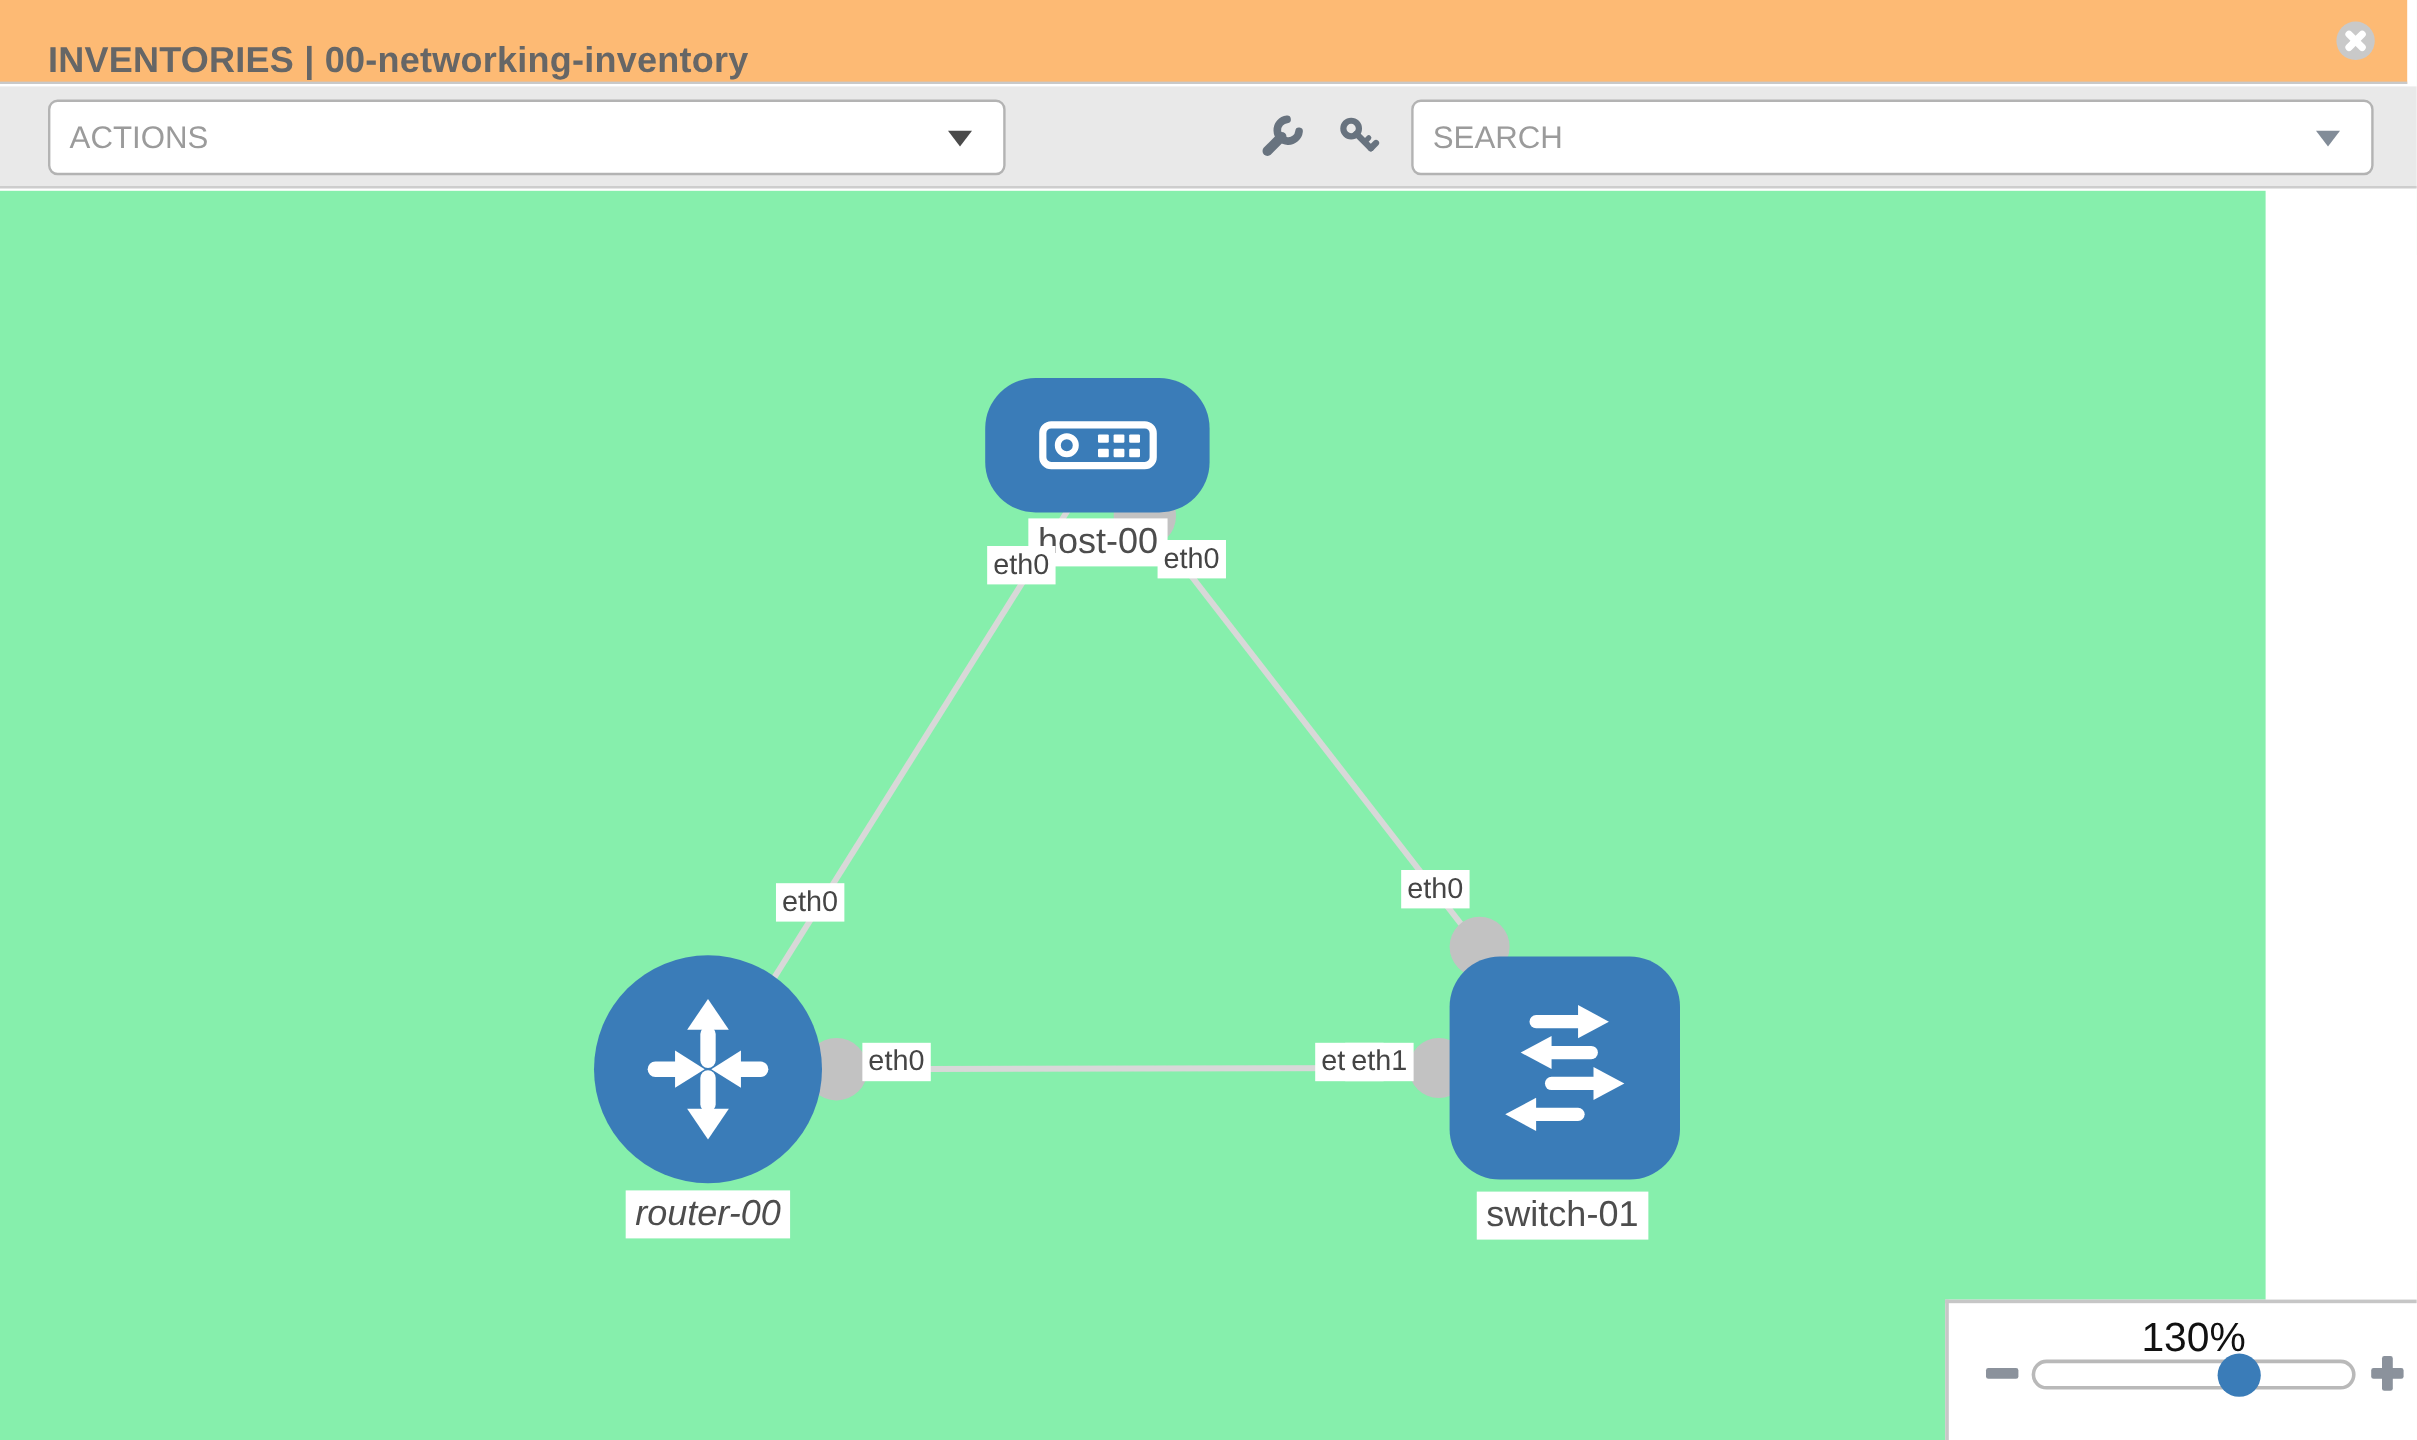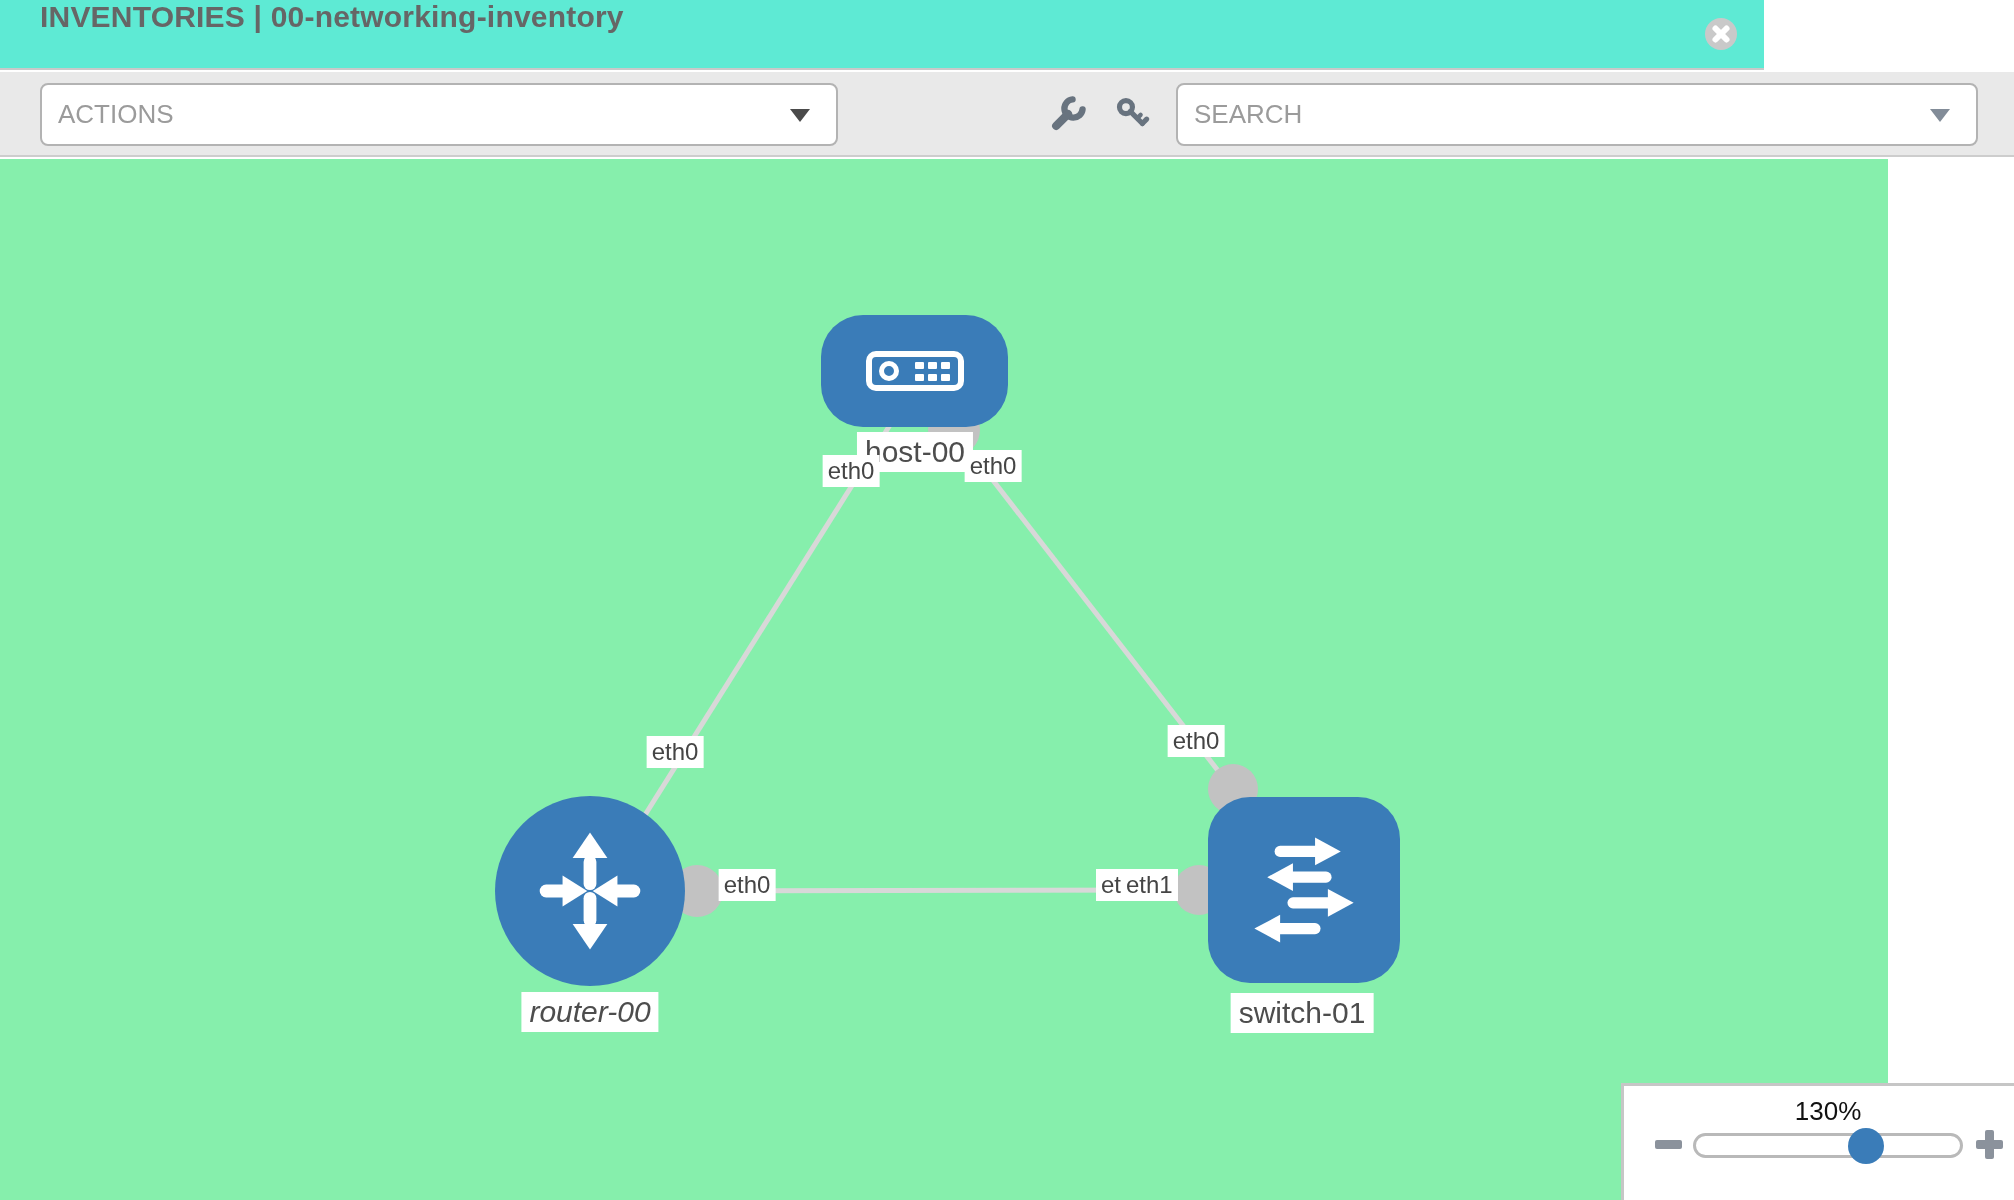--- a/index.html
+++ b/index.html
@@ -1,22 +1,22 @@
 <!DOCTYPE html>
 <html><head>
 <meta charset="utf-8">
 <style>
   * { margin:0; padding:0; box-sizing:border-box; }
   html,body { width:2014px; height:1200px; }
   body { font-family:"Liberation Sans", sans-serif; background:#ffffff; }
   .app { position:relative; width:2014px; height:1200px; overflow:hidden; background:#fff; }
 
   
-  .hdr { position:absolute; left:0; top:0; width:1764px; height:70px; background:#5eead4;
-         border-bottom:2px solid #c9c9c9; display:flex; align-items:flex-start; padding:0 40px; }
+  .hdr { position:absolute; left:0; top:0; width:2006px; height:70px; background:#fdba74;
+         border-bottom:2px solid #c9c9c9; display:flex; align-items:flex-end; padding:0 40px; }
   .hdr h1 { font-size:30px; font-weight:bold; color:#666; letter-spacing:.2px; }
   .close-btn { position:absolute; right:26px; top:17px; width:34px; height:34px; border:none;
                background:transparent; cursor:pointer; padding:0; line-height:0; }
 
   
   .tbar { position:absolute; left:0; top:72px; width:2014px; height:85px; background:#e9e9e9;
           border-bottom:2px solid #cdcdcd; }
   .select { position:absolute; top:11px; height:63px; background:#fff; border:2px solid #b3b3b3;
             border-radius:8px; display:flex; align-items:center; padding-left:16px;
             font-size:26px; color:#9b9b9b; cursor:pointer; }
@@ -53,21 +53,21 @@
   .if-l1-router { left:675px;  top:593px; }
   .if-l2-switch { left:1196px; top:582px; }
   .if-l3-router { left:747px;  top:726px; }
   .if-l3-back   { left:1096px; top:710px; z-index:3; }
   .if-l3-front  { left:1121px; top:710px; z-index:4; }
 
   
   .zoom-panel { position:absolute; left:1621px; top:924px; width:393px; height:117px; z-index:5;
                 background:#fff; border-top:3px solid #c6c6c6; border-left:3px solid #c6c6c6; }
   .zoom-value { position:absolute; left:204px; top:10px; transform:translateX(-50%);
-                font-size:26px; color:#111; }
+                font-size:34px; color:#111; }
   .zoom-minus { position:absolute; left:31px; top:54px; width:27px; height:9px;
                 background:#8b929c; border-radius:2px; border:none; cursor:pointer; }
   .zoom-track { position:absolute; left:69px; top:47px; width:270px; height:25px;
                 background:#fff; border:3px solid #b9b9b9; border-radius:13px; cursor:pointer; }
   .zoom-thumb { position:absolute; left:224px; top:42px; width:36px; height:36px;
                 background:#3a7cb8; border-radius:50%; cursor:grab; }
   .zoom-plus  { position:absolute; left:352px; top:44px; width:27px; height:29px;
                 background:transparent; border:none; cursor:pointer; }
   .zoom-plus::before { content:""; position:absolute; left:0; top:10px; width:27px; height:9px;
                        background:#8b929c; border-radius:2px; }

